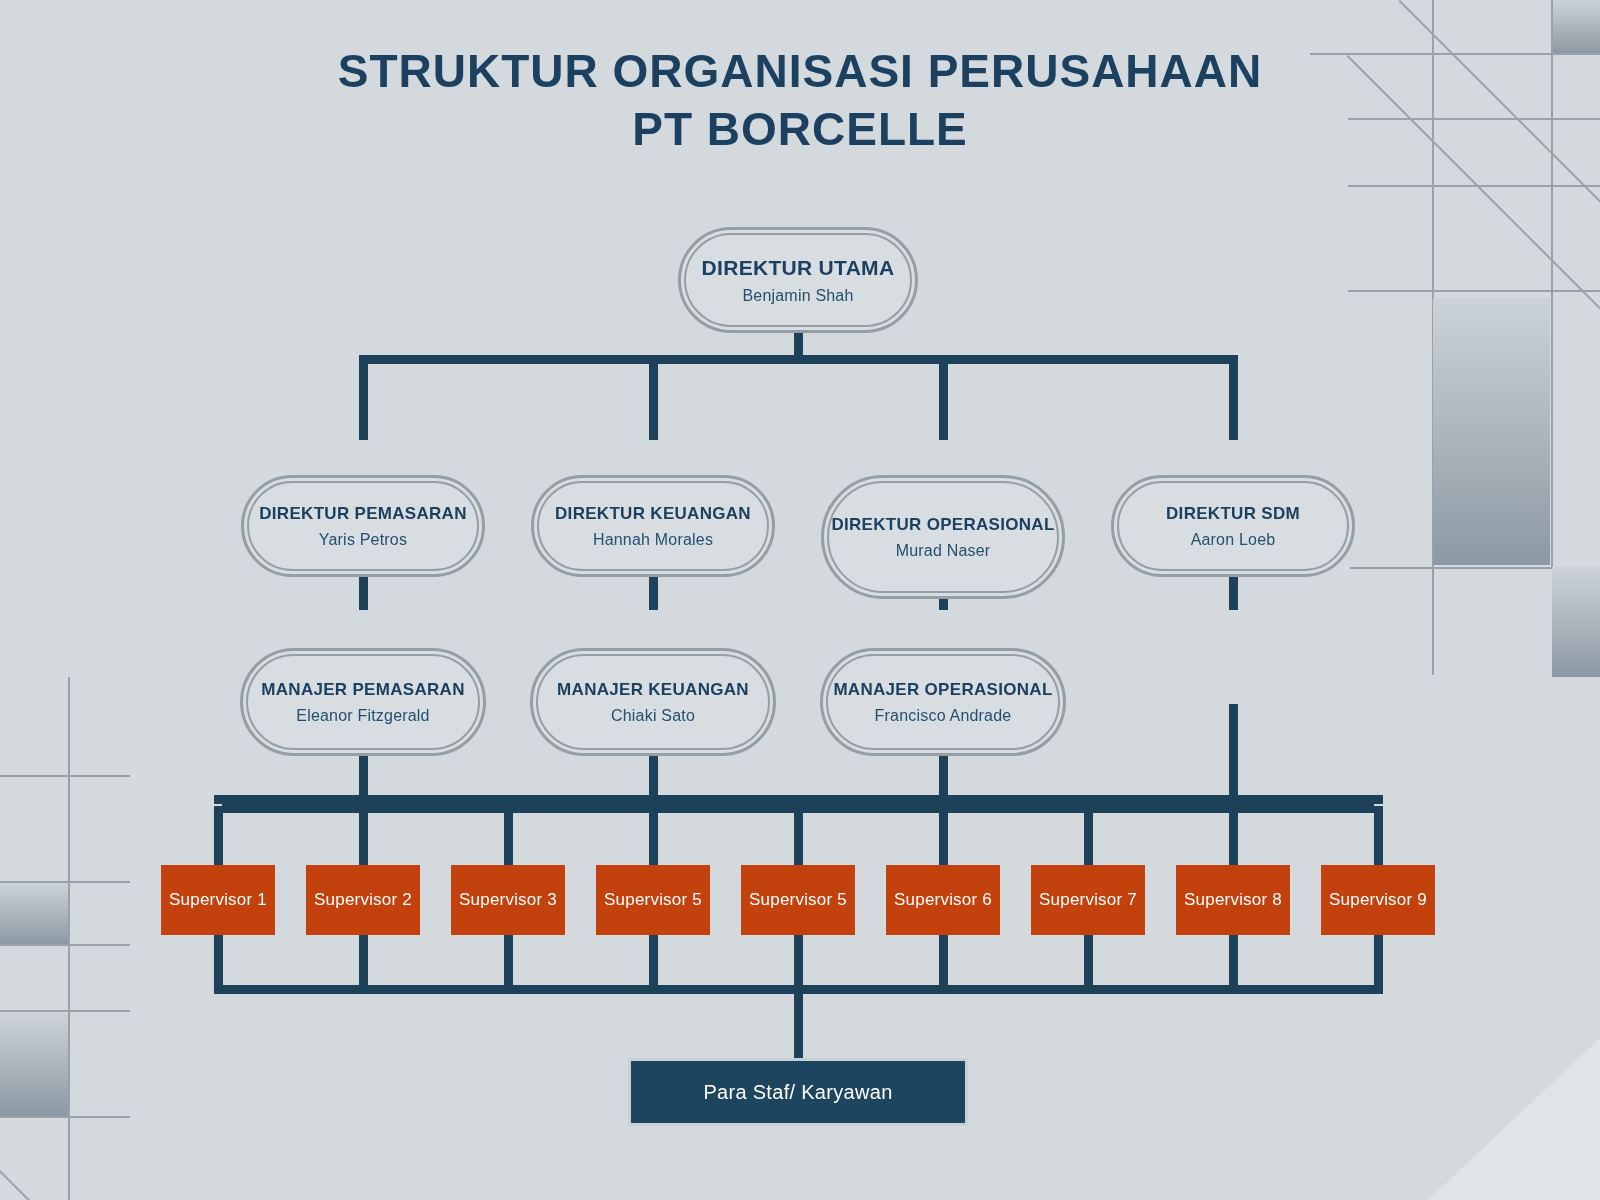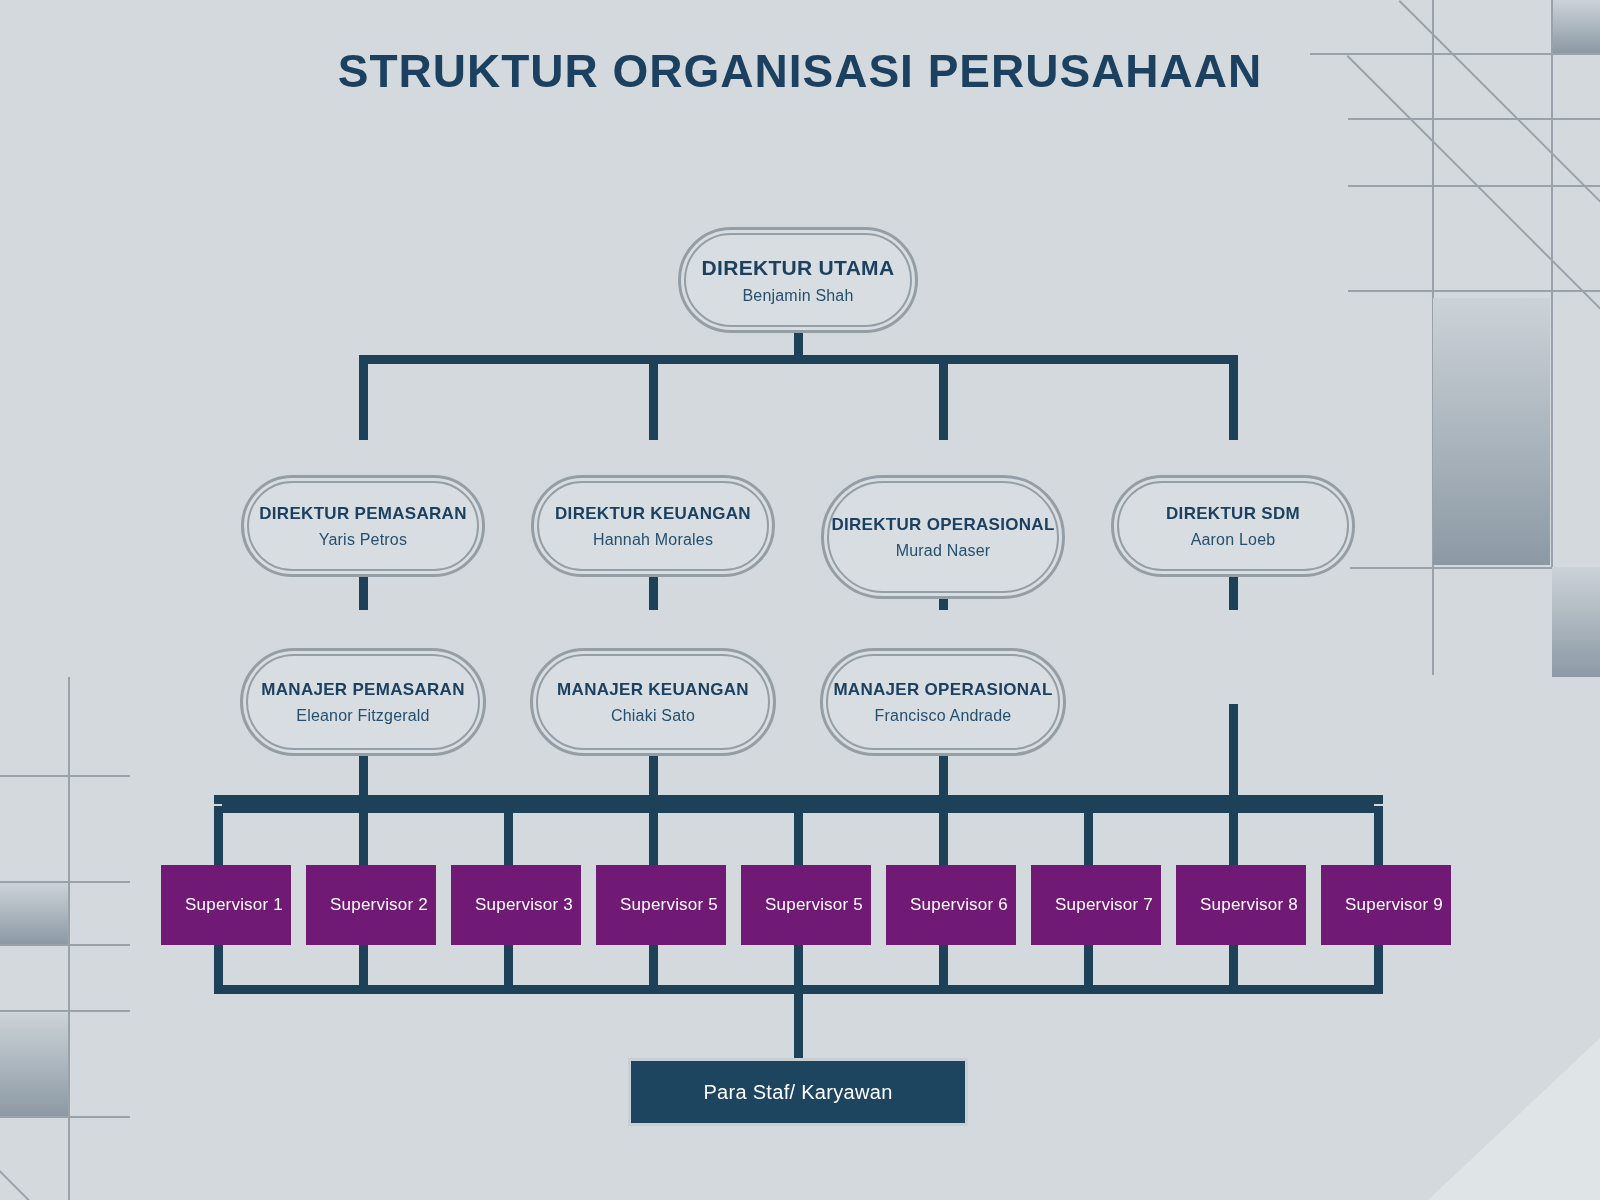--- a/index.html
+++ b/index.html
@@ -20,23 +20,23 @@
   .oval {
     position:absolute; box-sizing:border-box; background:#d8dde2;
     border:3px solid #949ea6; border-radius:70px; z-index:2;
     display:flex; flex-direction:column; align-items:center; justify-content:center; gap:7px;margin-top:48px;
   }
   .oval-inner { position:absolute; inset:3px; border:2px solid #949ea6; border-radius:62px; pointer-events:none; }
   .role { color:#1c4160; font-weight:bold; font-size:17px; letter-spacing:.3px; z-index:1; }
   .role.big { font-size:21px; }
   .name { color:#24506e; font-size:16px; letter-spacing:.2px; z-index:1; }
   .sup {
-    position:absolute; width:114px; height:80px; top:865px; z-index:2;
-    background:#701a75; color:#ffffff; font-size:17px;
-    display:flex; align-items:center; justify-content:center; letter-spacing:.2px;padding-left:16px;
+    position:absolute; width:114px; height:70px; top:865px; z-index:2;
+    background:#c2410c; color:#ffffff; font-size:17px;
+    display:flex; align-items:center; justify-content:center; letter-spacing:.2px;
   }
   .staff {
     position:absolute; left:628px; top:1058px; width:340px; height:68px; z-index:2;
     background:#1d4560; border:3px solid #c8cfd5; box-sizing:border-box;
     color:#ffffff; font-size:20px; letter-spacing:.3px;
     display:flex; align-items:center; justify-content:center;
   }
   
   .title { position:absolute; left:0; right:0; text-align:center; color:#1c4160; font-weight:bold; z-index:2; }
   .title.l1 { top:44px;  font-size:46px; letter-spacing:1px; }
@@ -64,20 +64,21 @@
   <div class="dline" style="left:0;top:881px;width:130px;height:2px"></div>
   <div class="dline" style="left:0;top:944px;width:130px;height:2px"></div>
   <div class="dline" style="left:0;top:1010px;width:130px;height:2px"></div>
   <div class="dline" style="left:0;top:1116px;width:130px;height:2px"></div>
   <div class="gbar" style="left:0;top:883px;width:68px;height:61px"></div>
   <div class="gbar" style="left:0;top:1013px;width:68px;height:103px"></div>
   <div class="diag" style="left:0;top:1170px;width:120px"></div>
   <div class="br-tri"></div>
 
   <div class="title l1">STRUKTUR ORGANISASI PERUSAHAAN</div>
+  <div class="title l2">PT BORCELLE</div>
 
   <div class="con" style="left:794px;top:280px;width:9px;height:84px"></div>
   <div class="con" style="left:359px;top:355px;width:879px;height:9px"></div>
   <div class="con" style="left:359px;top:355px;width:9px;height:85px"></div>
   <div class="con" style="left:649px;top:355px;width:9px;height:85px"></div>
   <div class="con" style="left:939px;top:355px;width:9px;height:85px"></div>
   <div class="con" style="left:1229px;top:355px;width:9px;height:85px"></div>
   <div class="con" style="left:359px;top:524px;width:9px;height:86px"></div>
   <div class="con" style="left:649px;top:524px;width:9px;height:86px"></div>
   <div class="con" style="left:939px;top:524px;width:9px;height:86px"></div>

